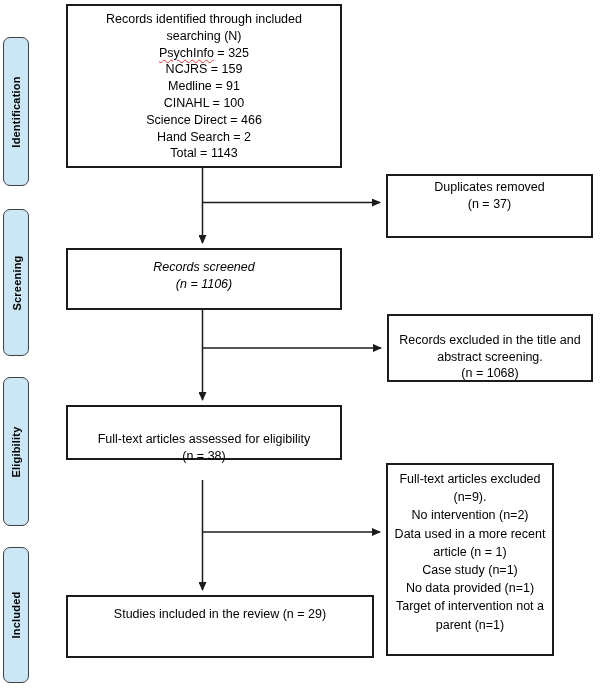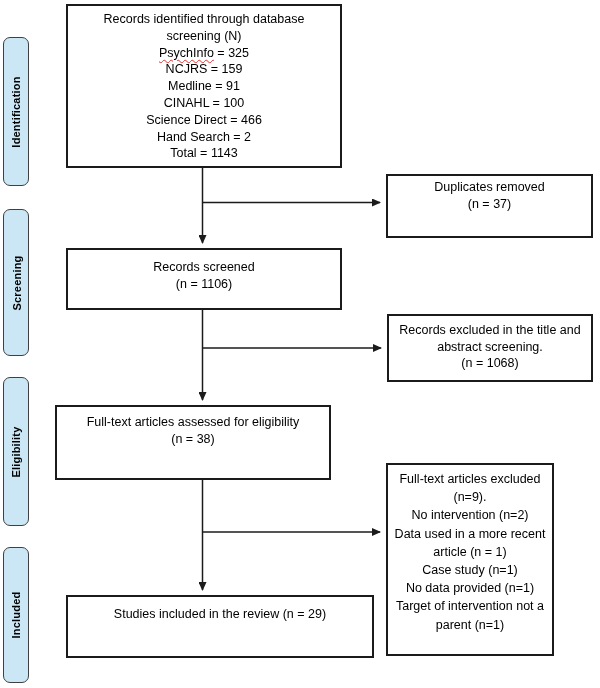--- a/index.html
+++ b/index.html
@@ -49,23 +49,23 @@
     border: 2px solid var(--box-border, #1b1b1b);
     background: #ffffff;
     text-align: center;
     font-size: 12.5px;
     line-height: 17px;
     color: #000;
   }
   .box .ln { white-space: nowrap; }
   .box-identified        { left: 66px;  top: 4px;   width: 276px; height: 164px; padding-top: 5px; line-height: 16.8px; }
   .box-duplicates        { left: 386px; top: 174px; width: 207px; height: 64px;  padding-top: 3px; }
-  .box-screened          { left: 66px;  top: 248px; width: 276px; height: 62px;  padding-top: 9px; }
-  .box-records-excluded  { left: 387px; top: 314px; width: 206px; height: 68px;  padding-top: 6px; line-height: 16.5px; }
-  .box-fulltext-assessed { left: 55px;  top: 405px; width: 276px; height: 75px;  padding-top: 7px; }
+  .box-screened          { left: 66px;  top: 248px; width: 276px; height: 62px;  padding-top: 9px; font-style: italic; }
+  .box-records-excluded  { left: 387px; top: 314px; width: 206px; height: 68px;  padding-top: 16px; line-height: 16.5px; }
+  .box-fulltext-assessed { left: 66px;  top: 405px; width: 276px; height: 55px;  padding-top: 24px; }
   .box-fulltext-excluded { left: 386px; top: 463px; width: 168px; height: 193px; padding-top: 5px; line-height: 18.2px; }
   .box-studies-included  { left: 66px;  top: 595px; width: 308px; height: 63px;  padding-top: 9px; }
 
   .misspell {
     text-decoration: underline;
     text-decoration-style: wavy;
     text-decoration-color: var(--misspell-underline, #e03434);
     text-decoration-thickness: 1px;
     text-underline-offset: 2px;
   }
@@ -104,22 +104,22 @@
     </defs>
     <line x1="202.5" y1="168" x2="202.5" y2="243" stroke="#1b1b1b" stroke-width="1.5" marker-end="url(#arrow)"></line>
     <line x1="202.5" y1="202.5" x2="380" y2="202.5" stroke="#1b1b1b" stroke-width="1.5" marker-end="url(#arrow)"></line>
     <line x1="202.5" y1="310" x2="202.5" y2="400" stroke="#1b1b1b" stroke-width="1.5" marker-end="url(#arrow)"></line>
     <line x1="202.5" y1="348" x2="381" y2="348" stroke="#1b1b1b" stroke-width="1.5" marker-end="url(#arrow)"></line>
     <line x1="202.5" y1="480" x2="202.5" y2="590" stroke="#1b1b1b" stroke-width="1.5" marker-end="url(#arrow)"></line>
     <line x1="202.5" y1="532" x2="380" y2="532" stroke="#1b1b1b" stroke-width="1.5" marker-end="url(#arrow)"></line>
   </svg>
 
   <div class="box box-identified">
-    <div class="ln">Records identified through database</div>
-    <div class="ln">screening (N)</div>
+    <div class="ln">Records identified through included</div>
+    <div class="ln">searching (N)</div>
     <div class="ln"><span class="misspell">PsychInfo</span><span> = 325</span></div>
     <div class="ln">NCJRS = 159</div>
     <div class="ln">Medline = 91</div>
     <div class="ln">CINAHL = 100</div>
     <div class="ln">Science Direct = 466</div>
     <div class="ln">Hand Search = 2</div>
     <div class="ln">Total = 1143</div>
   </div>
 
   <div class="box box-duplicates">

